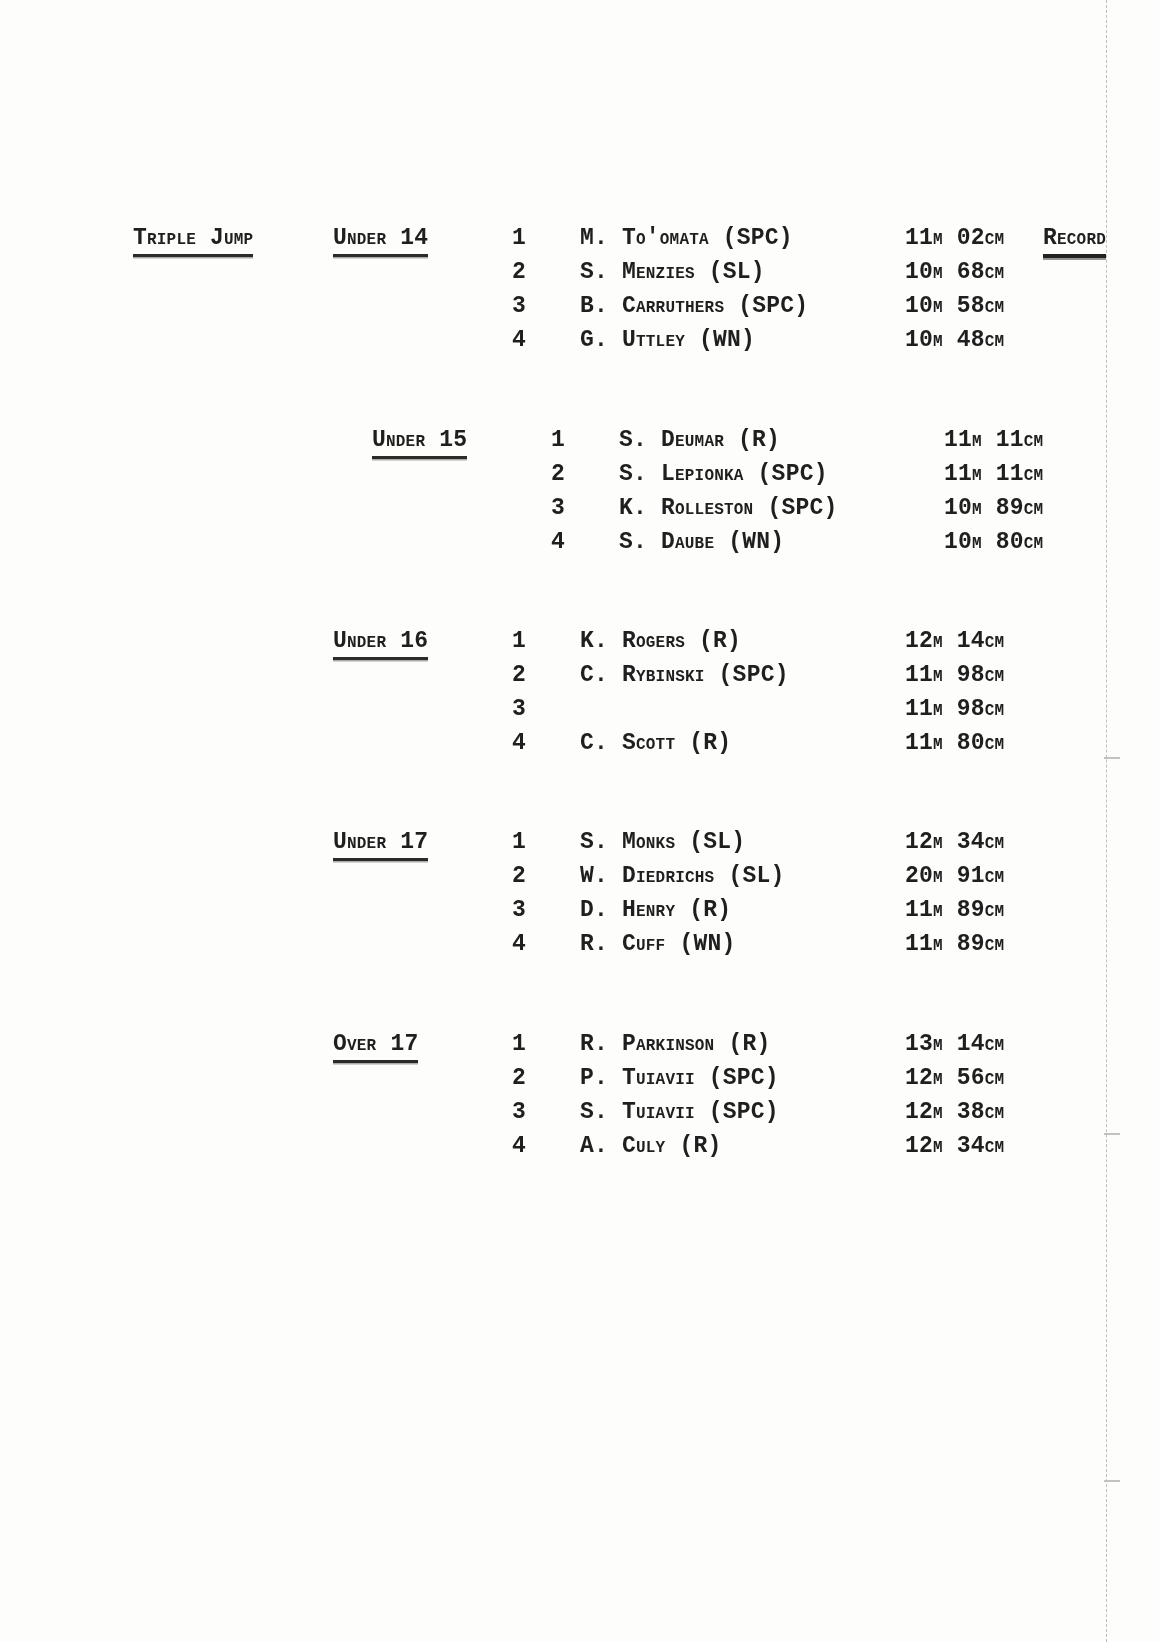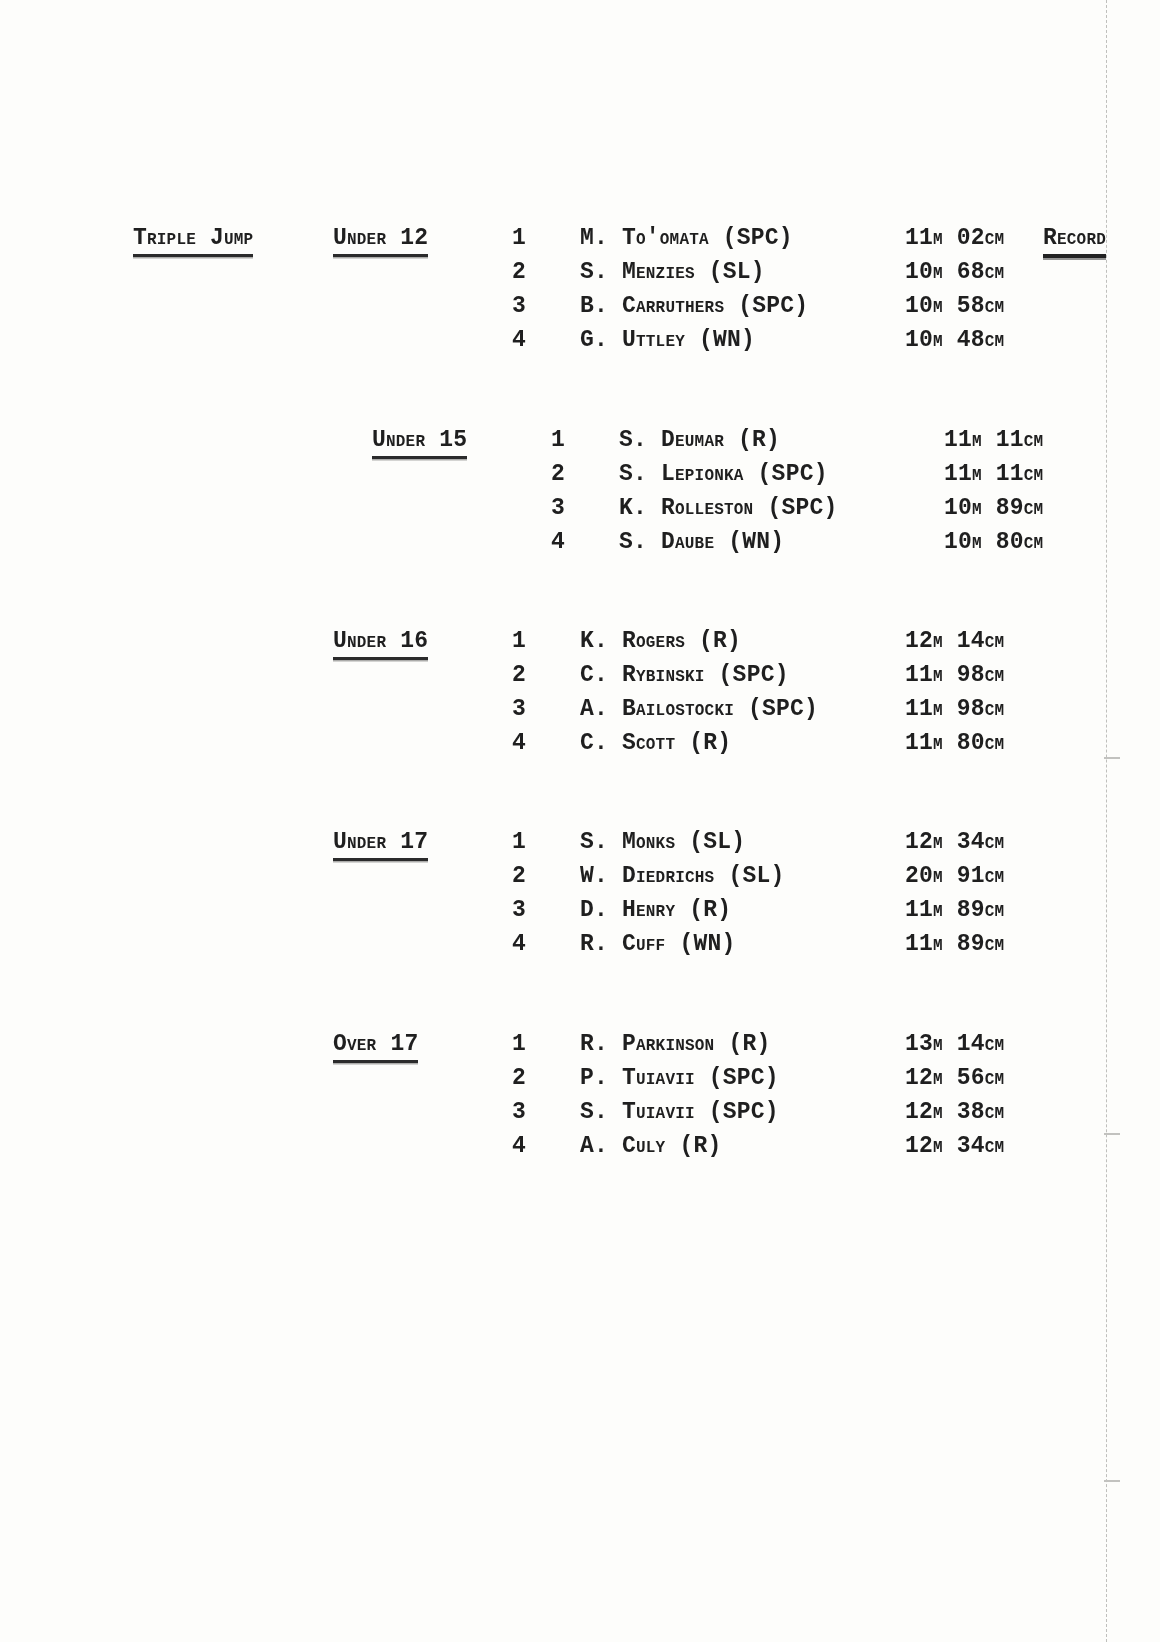--- a/index.html
+++ b/index.html
@@ -80,21 +80,21 @@
   .tick-3 { top: 1480px; }
 </style>
 </head>
 <body>
 
 <div class="sheet">
   <div class="content" id="content">
       <section class="group" style="top: 221px;">
         <div class="row">
           <span class="cell col-title"><span class="underlined">Triple Jump</span></span>
-          <span class="cell col-group"><span class="underlined">Under 12</span></span>
+          <span class="cell col-group"><span class="underlined">Under 14</span></span>
           <span class="cell col-place">1</span>
           <span class="cell col-name">M. To'omata (SPC)</span>
           <span class="cell col-dist">11m 02cm</span>
           <span class="cell col-record"><span class="underlined record-underline">Record</span></span>
         </div>
         <div class="row">
           <span class="cell col-place">2</span>
           <span class="cell col-name">S. Menzies (SL)</span>
           <span class="cell col-dist">10m 68cm</span>
         </div>
@@ -139,21 +139,20 @@
           <span class="cell col-name">K. Rogers (R)</span>
           <span class="cell col-dist">12m 14cm</span>
         </div>
         <div class="row">
           <span class="cell col-place">2</span>
           <span class="cell col-name">C. Rybinski (SPC)</span>
           <span class="cell col-dist">11m 98cm</span>
         </div>
         <div class="row">
           <span class="cell col-place">3</span>
-          <span class="cell col-name">A. Bailostocki (SPC)</span>
           <span class="cell col-dist">11m 98cm</span>
         </div>
         <div class="row">
           <span class="cell col-place">4</span>
           <span class="cell col-name">C. Scott (R)</span>
           <span class="cell col-dist">11m 80cm</span>
         </div>
       </section>
       <section class="group" style="top: 825px;">
         <div class="row">

